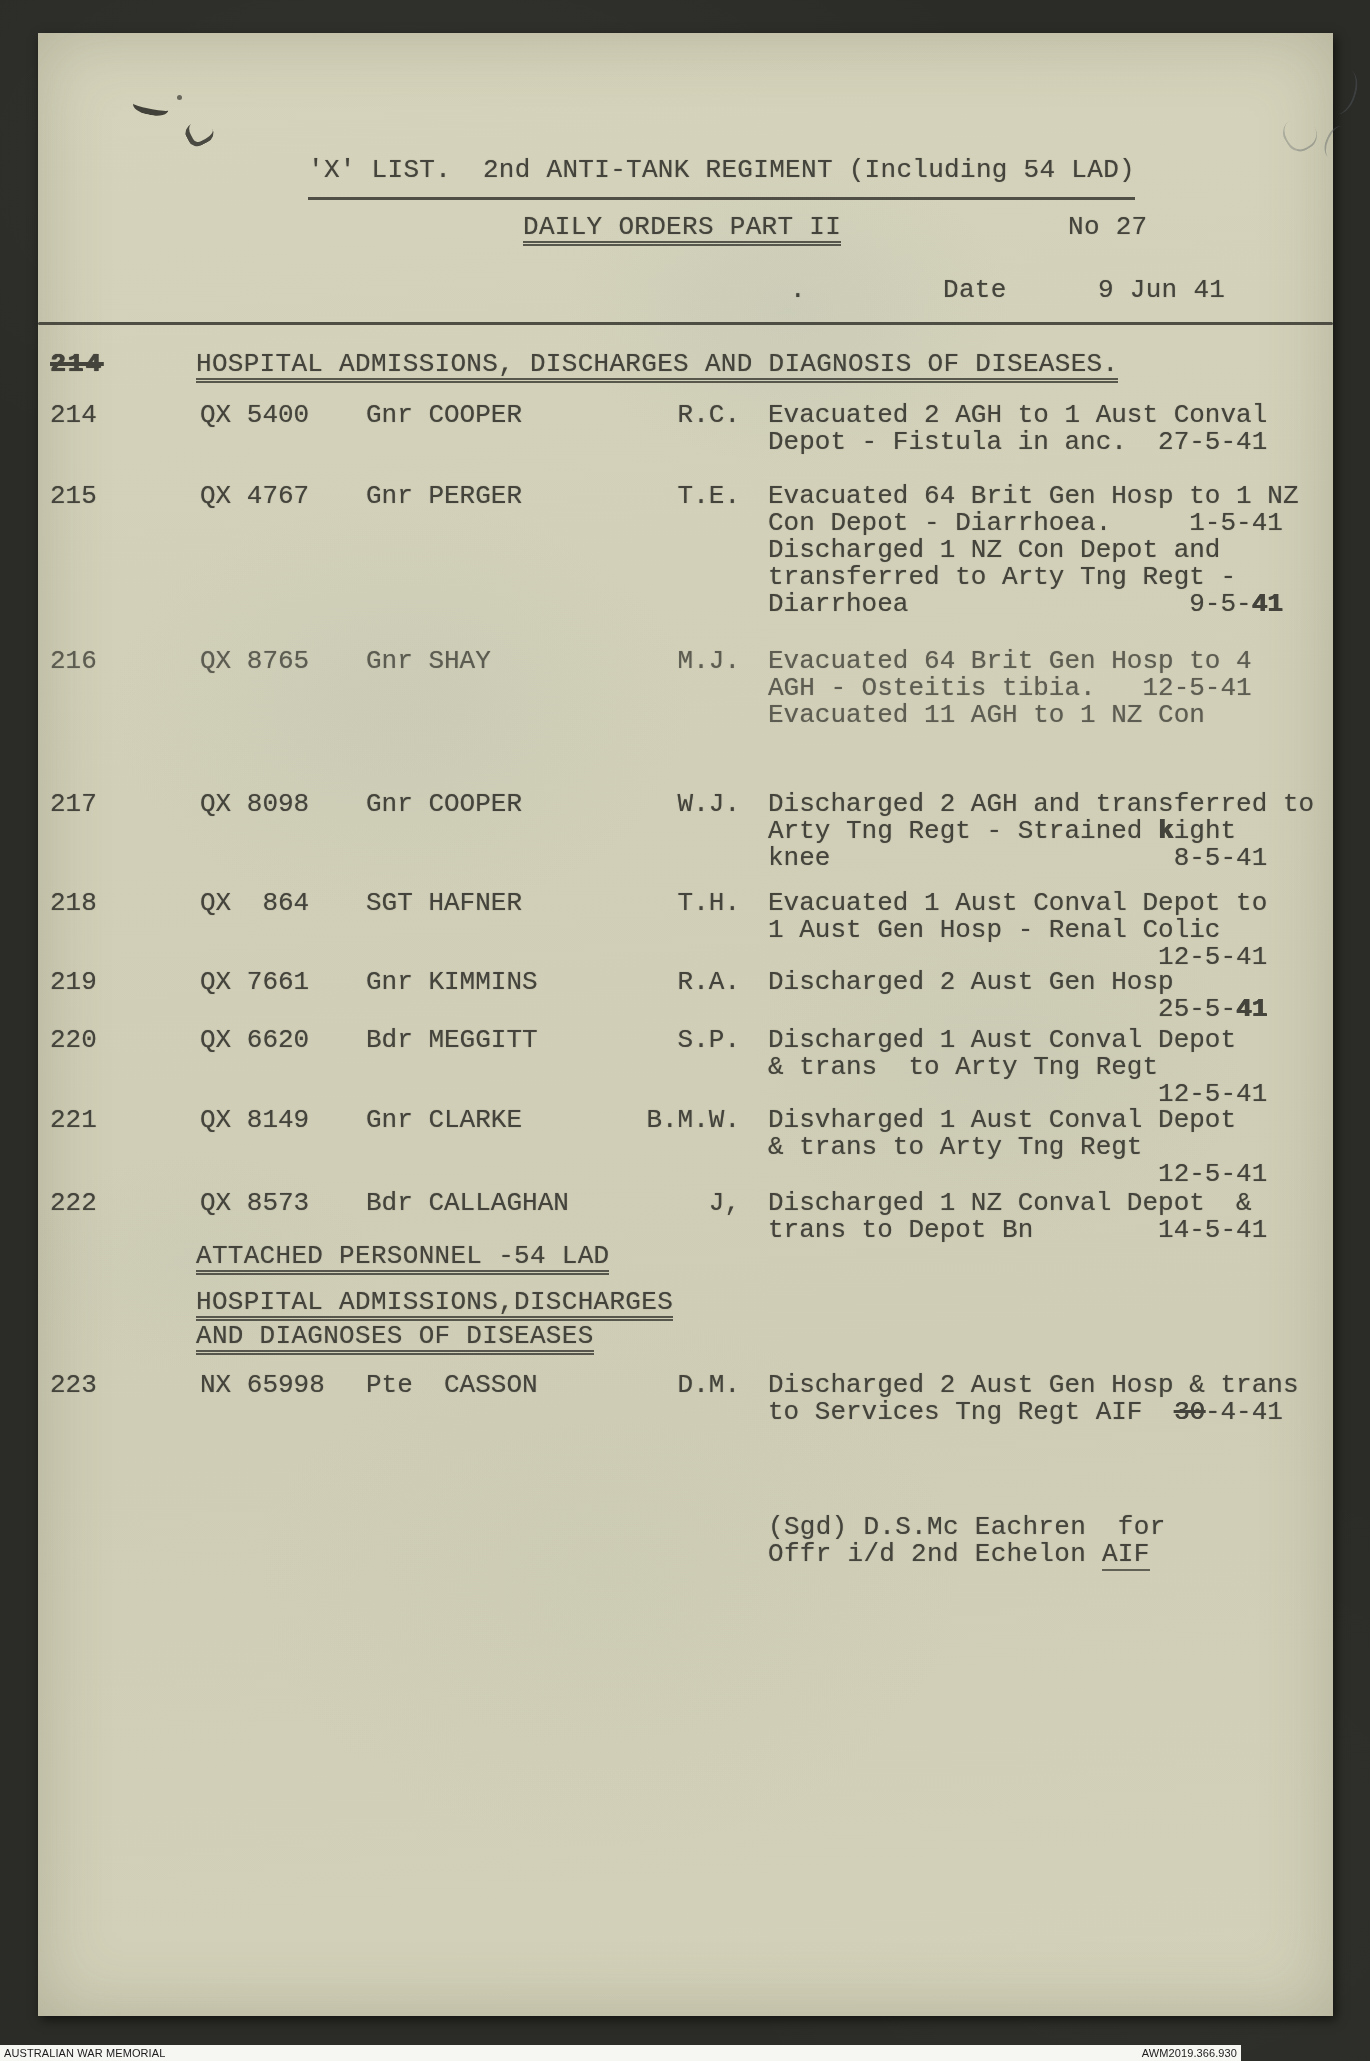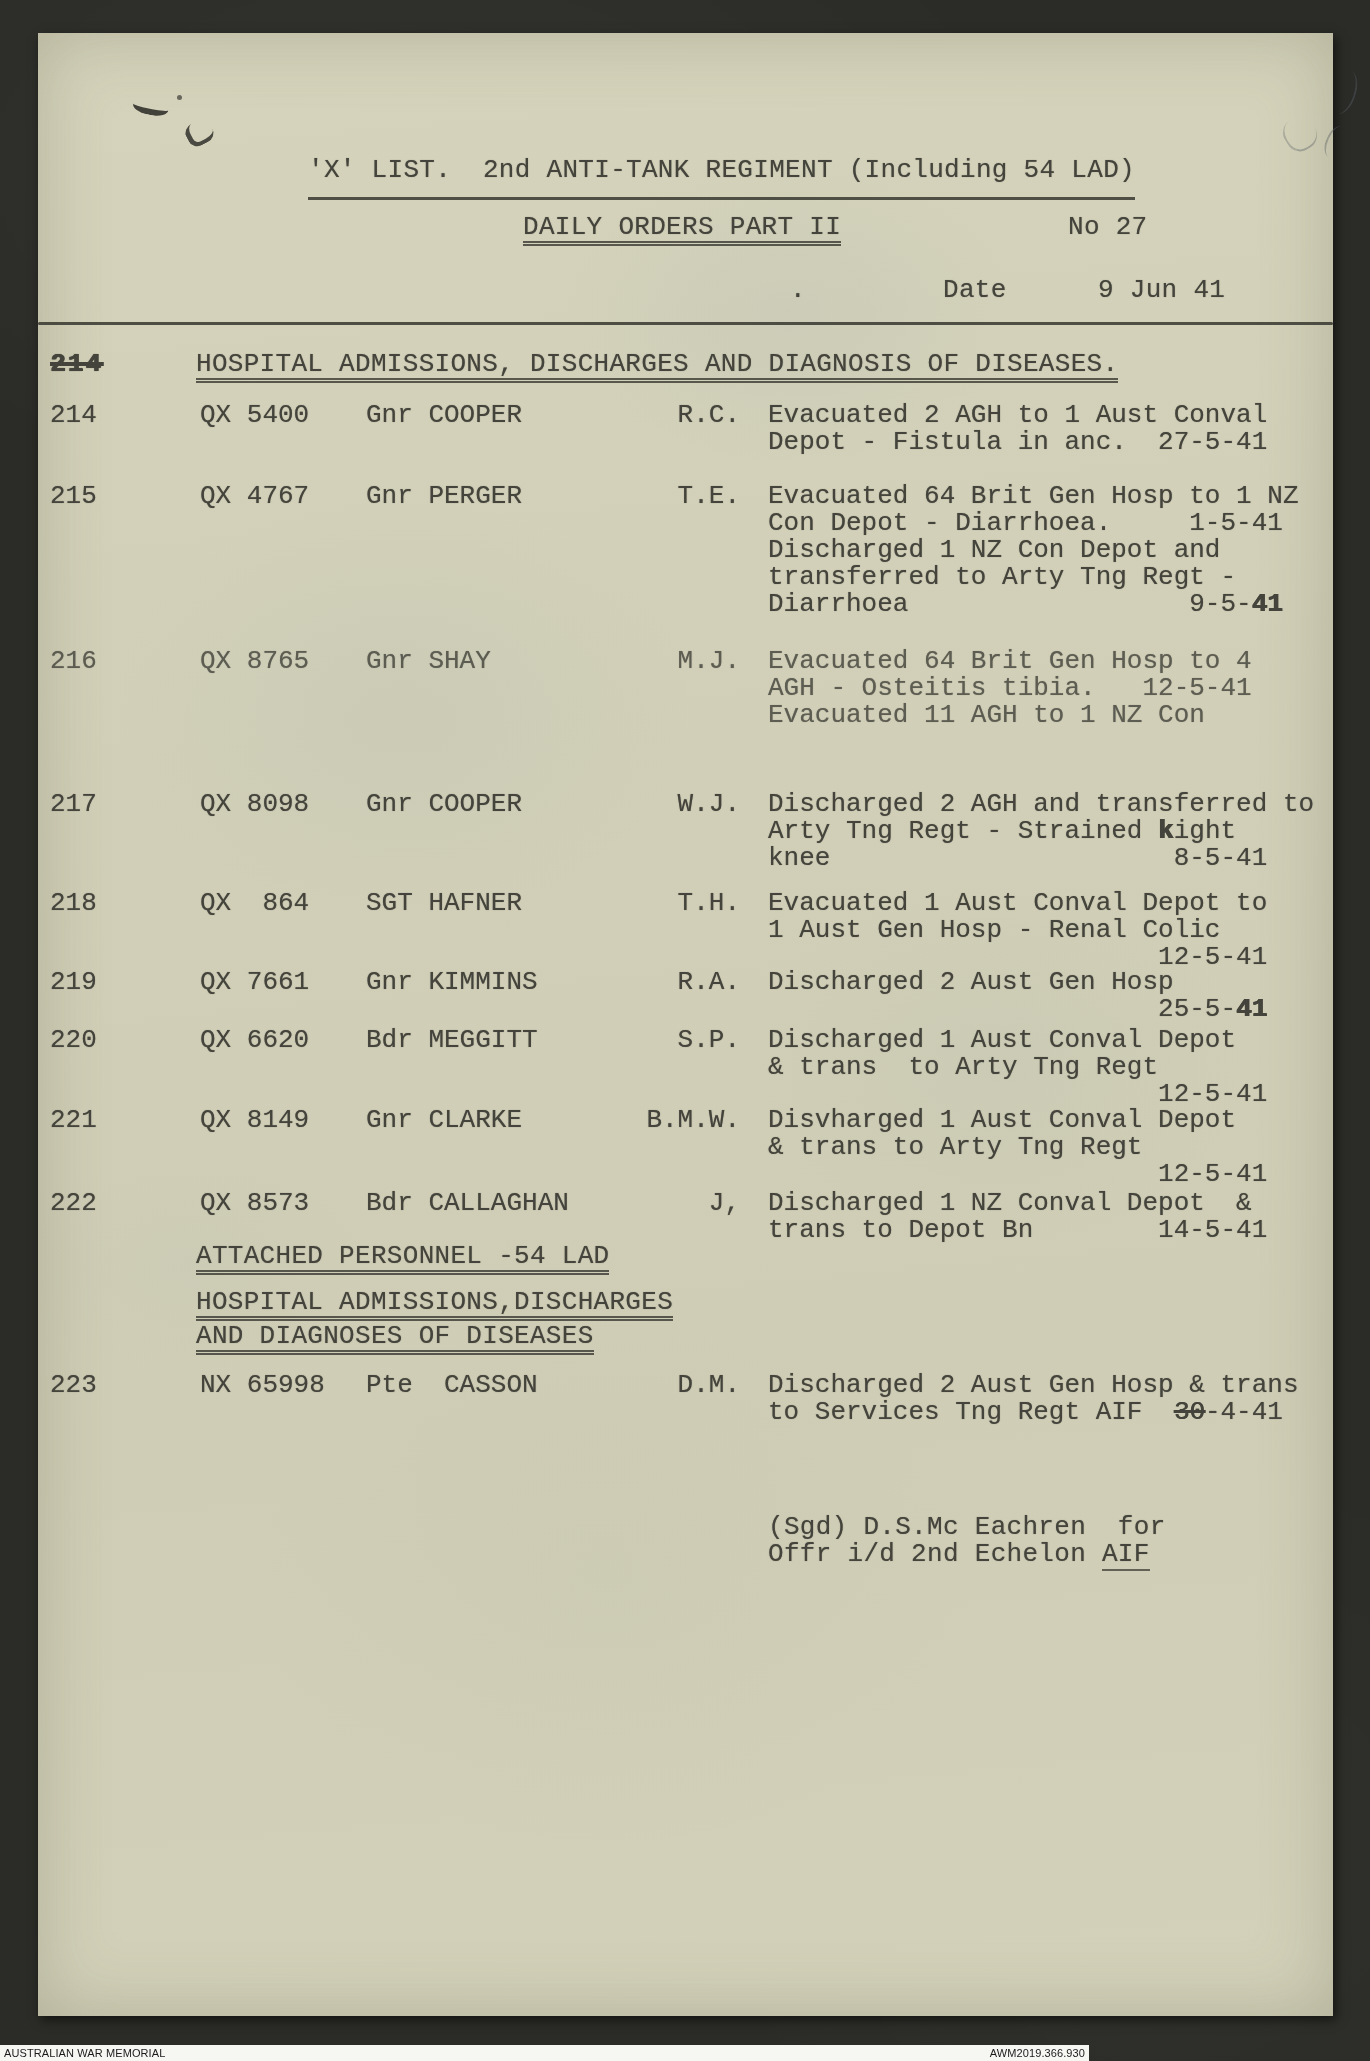--- a/index.html
+++ b/index.html
@@ -48,21 +48,21 @@
   .ot-b{font-weight:bold;text-shadow:0.8px 0 currentColor,-0.3px 0 currentColor;}
   .ot-s{font-weight:normal;text-decoration:line-through;text-decoration-thickness:2.5px;text-shadow:0.8px 0 currentColor;}
   
   .ink-a{position:absolute;left:95px;top:64px;width:36px;height:12px;border-bottom:6px solid #33332e;border-radius:45%;transform:rotate(11deg);opacity:0.9;}
   .ink-b{position:absolute;left:148px;top:88px;width:22px;height:20px;border-left:5px solid #33332e;border-bottom:4px solid #33332e;border-radius:40%;transform:rotate(-28deg);opacity:0.85;}
   .ink-dot{position:absolute;left:139px;top:62px;width:5px;height:5px;background:#3a3a34;border-radius:50%;opacity:0.7;}
   .pencil-a{position:absolute;left:1292px;top:36px;width:24px;height:46px;border-right:2px solid rgba(85,92,98,0.45);border-radius:50%;transform:rotate(18deg);}
   .pencil-b{position:absolute;left:1246px;top:84px;width:30px;height:32px;border-bottom:2px solid rgba(85,92,98,0.38);border-left:2px solid rgba(85,92,98,0.30);border-radius:45%;transform:rotate(-32deg);}
   .pencil-c{position:absolute;left:1288px;top:92px;width:18px;height:34px;border-left:2px solid rgba(85,92,98,0.40);border-radius:50%;transform:rotate(24deg);}
   .footer-bar{
-    position:absolute;left:0;bottom:0;width:1089px;height:16px;background:#f6f6f3;
+    position:absolute;left:0;bottom:0;width:1241px;height:16px;background:#f6f6f3;
     display:flex;justify-content:space-between;align-items:center;
     padding:0 4px;box-sizing:border-box;
     font-family:"Liberation Sans","DejaVu Sans",sans-serif;font-size:11px;color:#1b1b1b;letter-spacing:0.1px;
   }
 </style>
 </head>
 <body>
 
 <div class="stage">
   <div class="paper">

